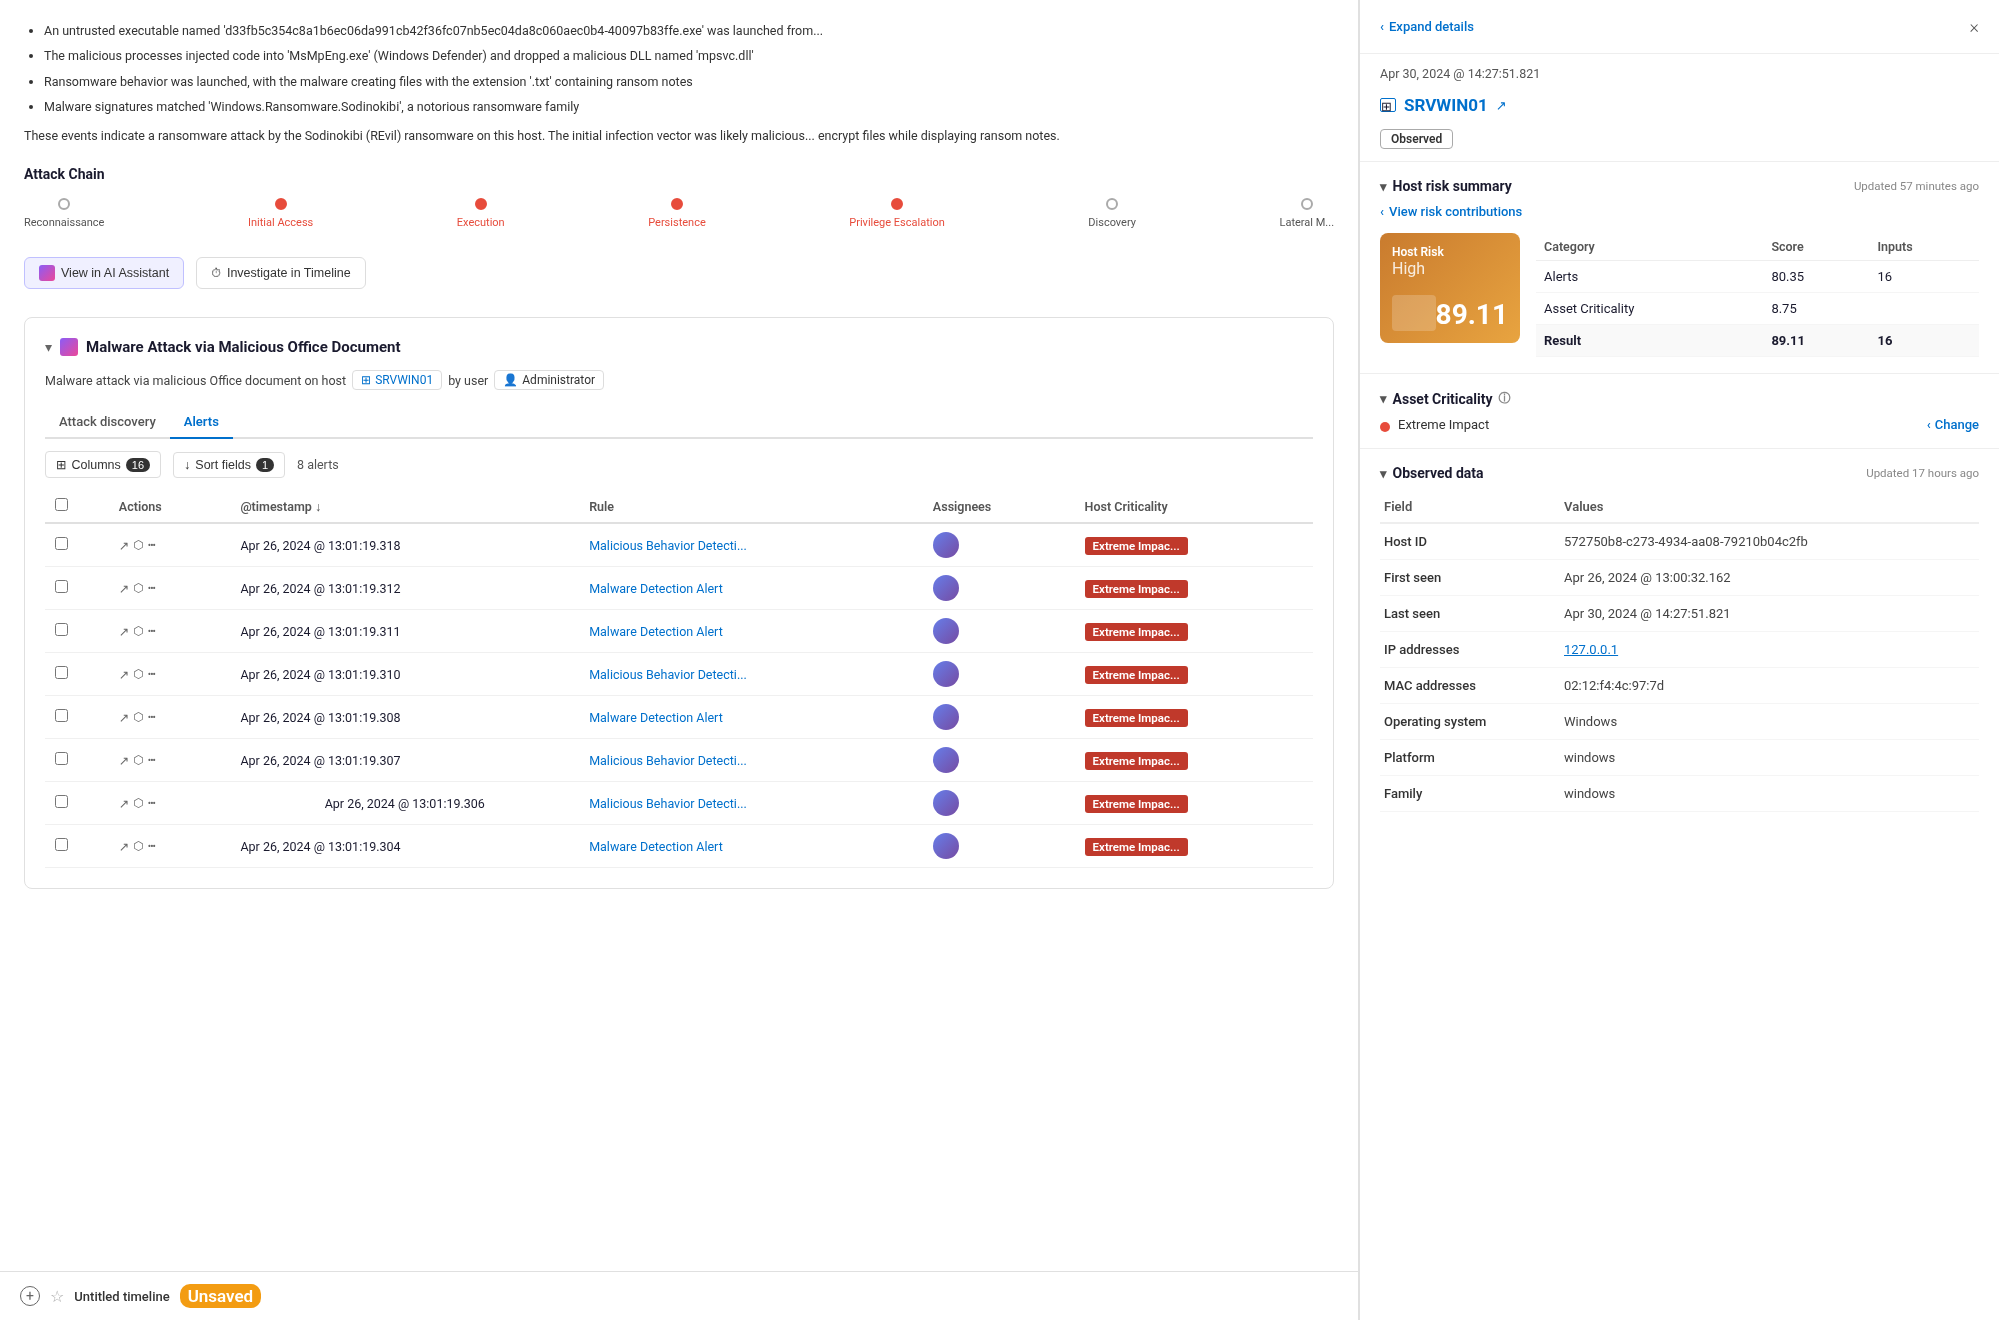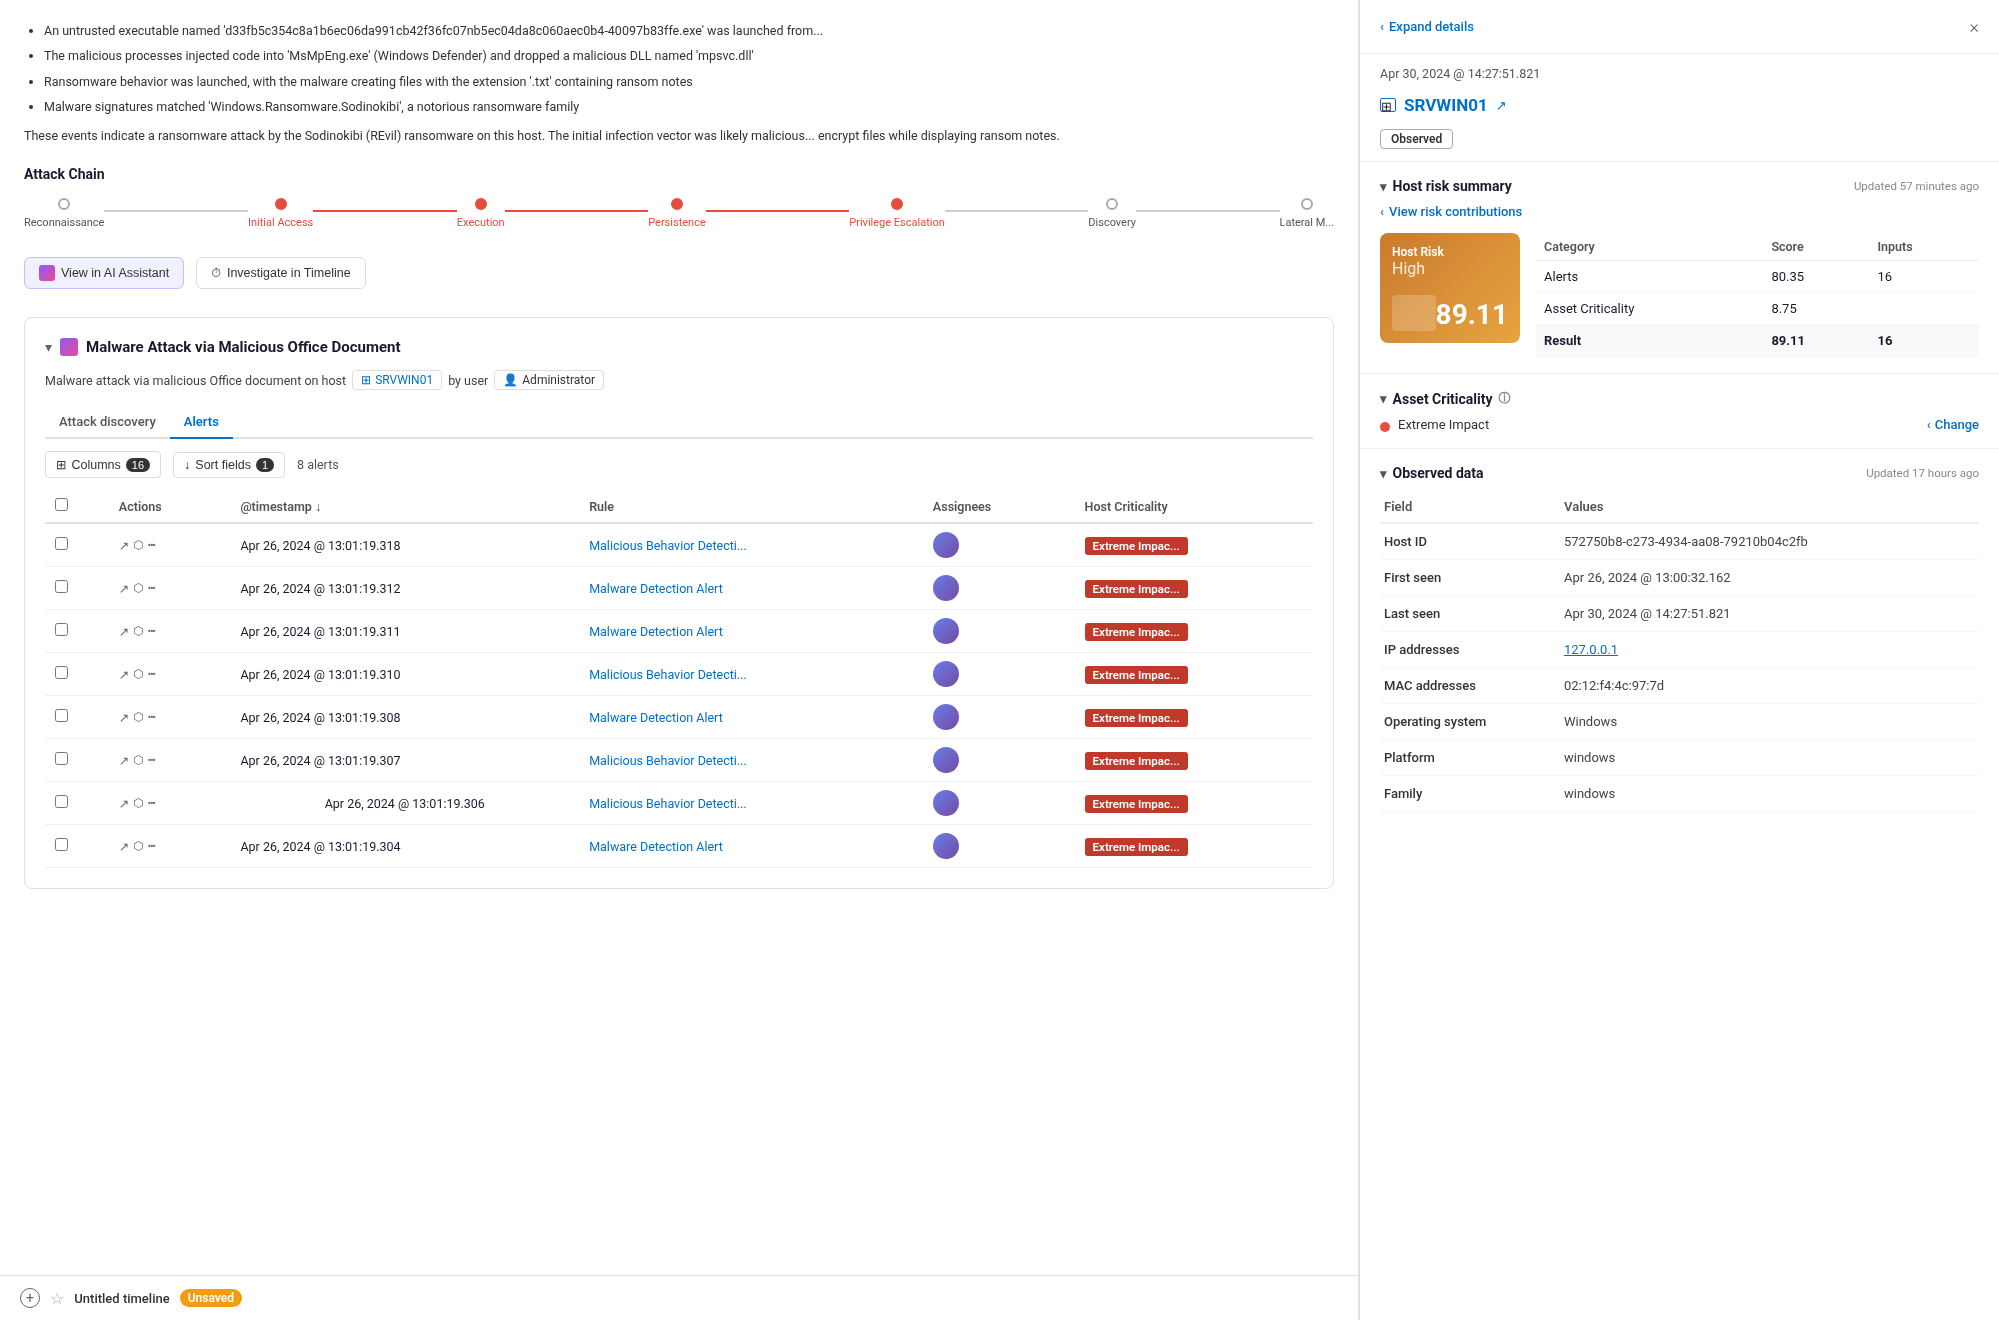--- a/index.html
+++ b/index.html
@@ -10,21 +10,21 @@
     
     .left-panel { flex: 1; overflow-y: auto; padding: 20px 24px; background: #fff; border-right: 1px solid #e0e0e0; position: relative; }
     
     .bullet-text { font-size: 12.5px; color: #333; line-height: 1.7; margin-bottom: 8px; }
     .bullet-text li { margin-left: 20px; margin-bottom: 4px; }
     
     .ransomware-note { font-size: 12.5px; color: #333; line-height: 1.7; margin-bottom: 20px; }
     
     .attack-chain-title { font-weight: 700; font-size: 14px; margin-bottom: 16px; }
     
-    .attack-chain { display: flex; align-items: center; margin-bottom: 28px; overflow: hidden; }
+    .attack-chain { display: flex; margin-bottom: 28px; overflow: hidden; }
     .chain-item { display: flex; flex-direction: column; align-items: center; position: relative; }
     .chain-item .dot { width: 12px; height: 12px; border-radius: 50%; border: 2px solid #ccc; background: #fff; z-index: 1; }
     .chain-item .dot.red { border-color: #e74c3c; background: #e74c3c; }
     .chain-item .dot.normal { border-color: #aaa; background: #fff; }
     .chain-label { font-size: 11px; margin-top: 6px; color: #555; white-space: nowrap; }
     .chain-label.red { color: #e74c3c; }
     .chain-line { height: 2px; background: #ccc; flex: 1; min-width: 30px; margin-top: -6px; }
     .chain-line.red { background: #e74c3c; }
     
     .btn-row { display: flex; gap: 12px; margin-bottom: 28px; }
@@ -63,21 +63,21 @@
     .link-blue { color: #0070cc; cursor: pointer; text-decoration: none; }
     
     .extreme-badge { background: #c0392b; color: #fff; padding: 2px 8px; border-radius: 3px; font-size: 11.5px; font-weight: 600; white-space: nowrap; }
     .avatar-placeholder { width: 26px; height: 26px; border-radius: 50%; background: linear-gradient(135deg, #667eea, #764ba2); }
     
     
     .bottom-bar { position: absolute; bottom: 0; left: 0; right: 0; display: flex; align-items: center; gap: 10px; padding: 12px 20px; border-top: 1px solid #e0e0e0; background: #fff; }
     .plus-icon { width: 20px; height: 20px; border: 1.5px solid #666; border-radius: 50%; display: flex; align-items: center; justify-content: center; cursor: pointer; color: #666; font-size: 14px; }
     .star-icon { color: #aaa; font-size: 16px; cursor: pointer; }
     .timeline-name { font-size: 13px; color: #333; font-weight: 500; cursor: pointer; }
-    .unsaved-badge { background: #f39c12; color: #fff; padding: 2px 8px; border-radius: 10px; font-size: 12px; font-weight: 600; }
+    .unsaved-badge { background: #f39c12; color: #fff; padding: 2px 8px; border-radius: 10px; font-size: 17px; font-weight: 600; }
     
     
     .right-panel { width: 640px; min-width: 640px; background: #fff; border-left: 1px solid #e0e0e0; overflow-y: auto; padding: 0; }
     
     .rp-header { display: flex; align-items: center; justify-content: space-between; padding: 16px 20px; border-bottom: 1px solid #eee; }
     .rp-expand-btn { display: flex; align-items: center; gap: 5px; color: #0070cc; font-size: 13px; cursor: pointer; font-weight: 500; }
     .rp-close { color: #555; font-size: 18px; cursor: pointer; font-weight: 300; }
     
     .rp-timestamp { padding: 12px 20px 8px; font-size: 12.5px; color: #555; }
     

